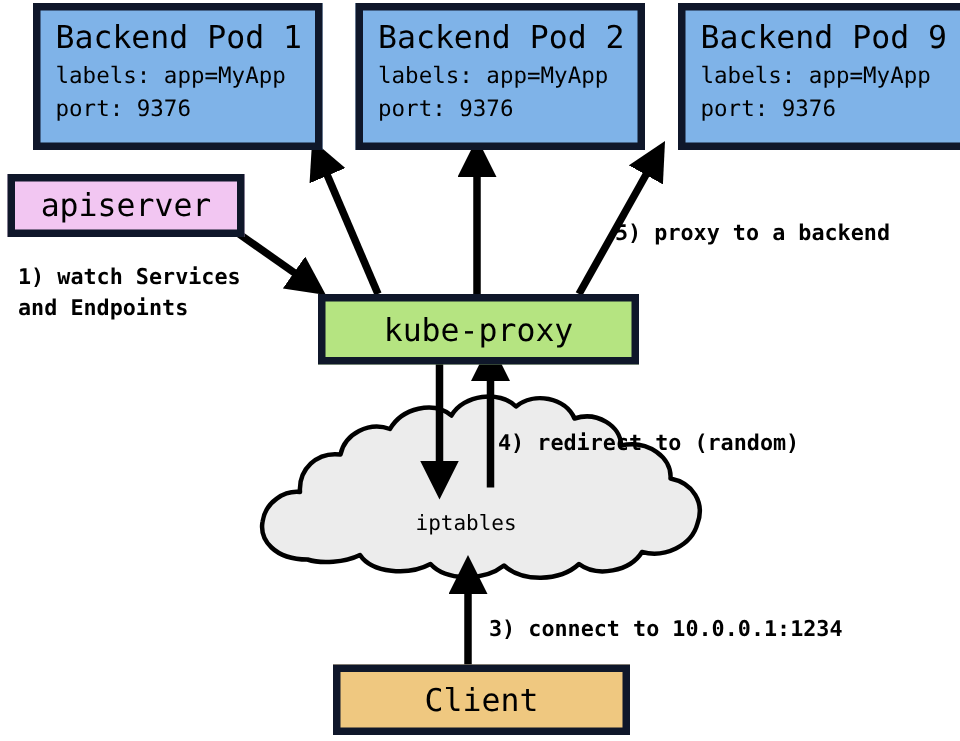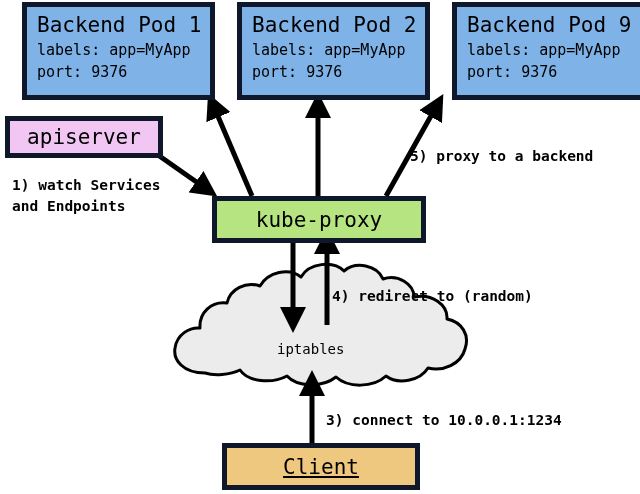--- a/index.html
+++ b/index.html
@@ -64,21 +64,20 @@
   .kubeproxy-label {
     font-size: 21px;
     color: #000000;
     white-space: nowrap;
   }
   .client-box {
     background: #efc880;
     display: flex;
     align-items: center;
     justify-content: center;
-    text-decoration: underline;
   }
   .client-label {
     font-size: 21px;
     color: #000000;
     white-space: nowrap;
   }
   .cloud-label {
     position: absolute;
     font-size: 14px;
     color: #000000;

